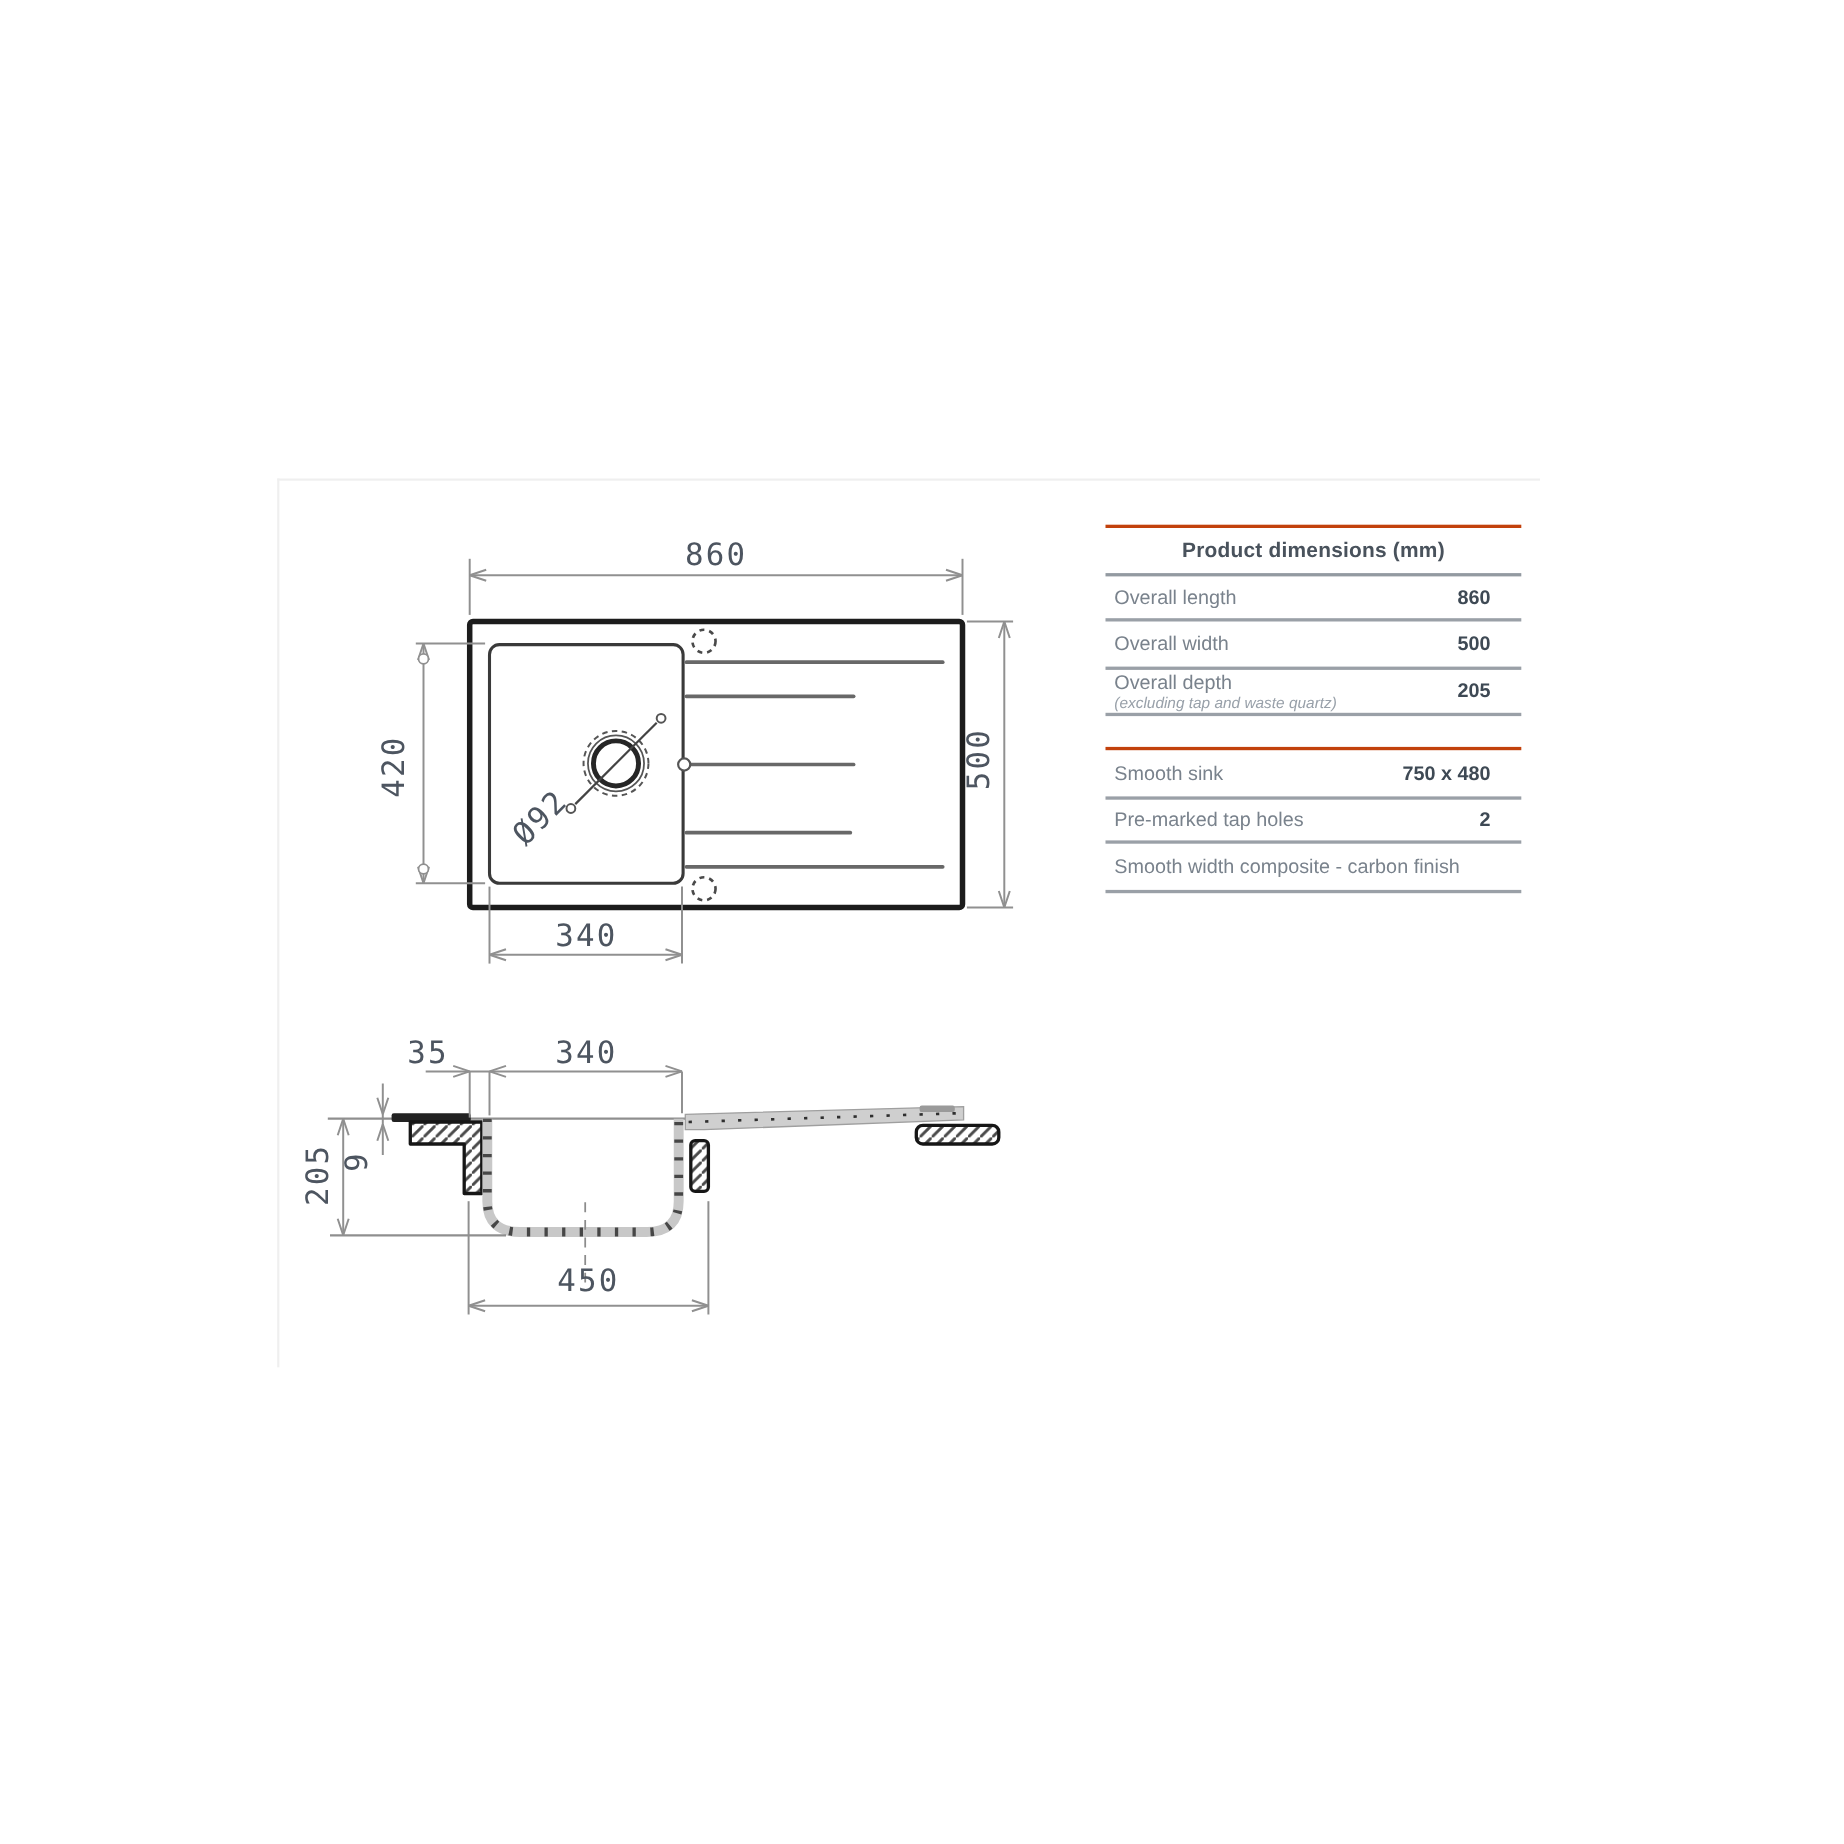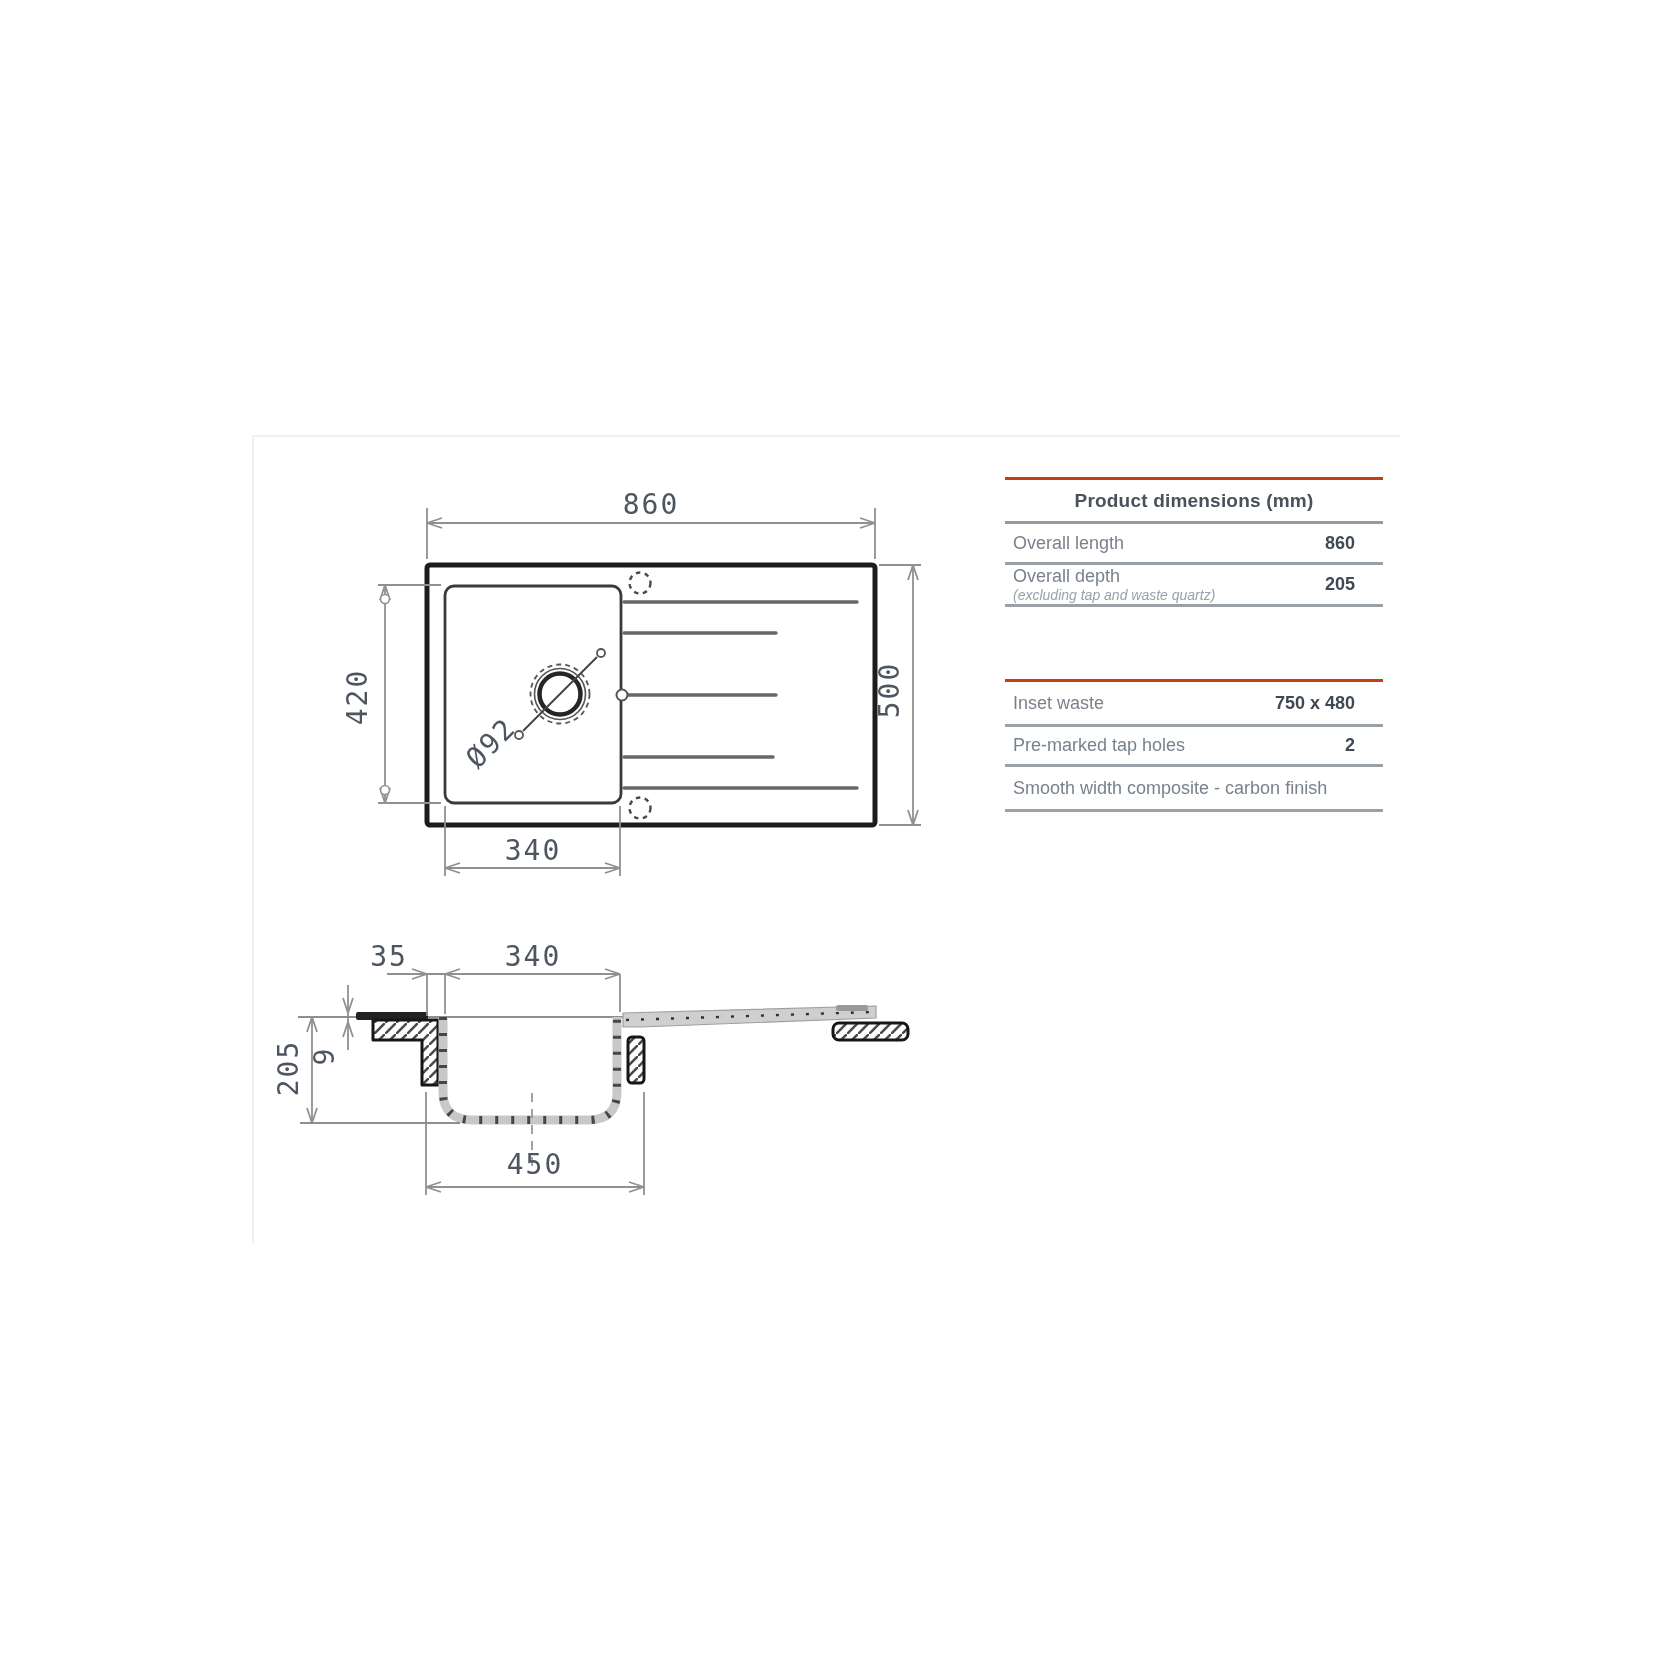--- a/index.html
+++ b/index.html
@@ -179,32 +179,36 @@
 <div class="spec-tables">
 
   <div class="spec-table" style="top:477px;">
     <div class="thead" style="height:41px;">
       <span>Product dimensions (mm)</span>
     </div>
     <div class="spec-row" style="height:41px;">
       <span class="lbl">Overall length</span>
       <span class="val">860</span>
     </div>
+    <div class="spec-row" style="height:44px;">
+      <span class="lbl">Overall width</span>
+      <span class="val">500</span>
+    </div>
     <div class="spec-row" style="height:42px;">
       <span class="lbl">
         <span>Overall depth</span>
         <span class="sub">(excluding tap and waste quartz)</span>
       </span>
       <span class="val">205</span>
     </div>
   </div>
 
   <div class="spec-table" style="top:679px;">
     <div class="spec-row" style="height:45px;">
-      <span class="lbl">Inset waste</span>
+      <span class="lbl">Smooth sink</span>
       <span class="val">750 x 480</span>
     </div>
     <div class="spec-row" style="height:40px;">
       <span class="lbl">Pre-marked tap holes</span>
       <span class="val">2</span>
     </div>
     <div class="spec-row" style="height:45px;">
       <span class="lbl">Smooth width composite - carbon finish</span>
       <span class="val"></span>
     </div>

